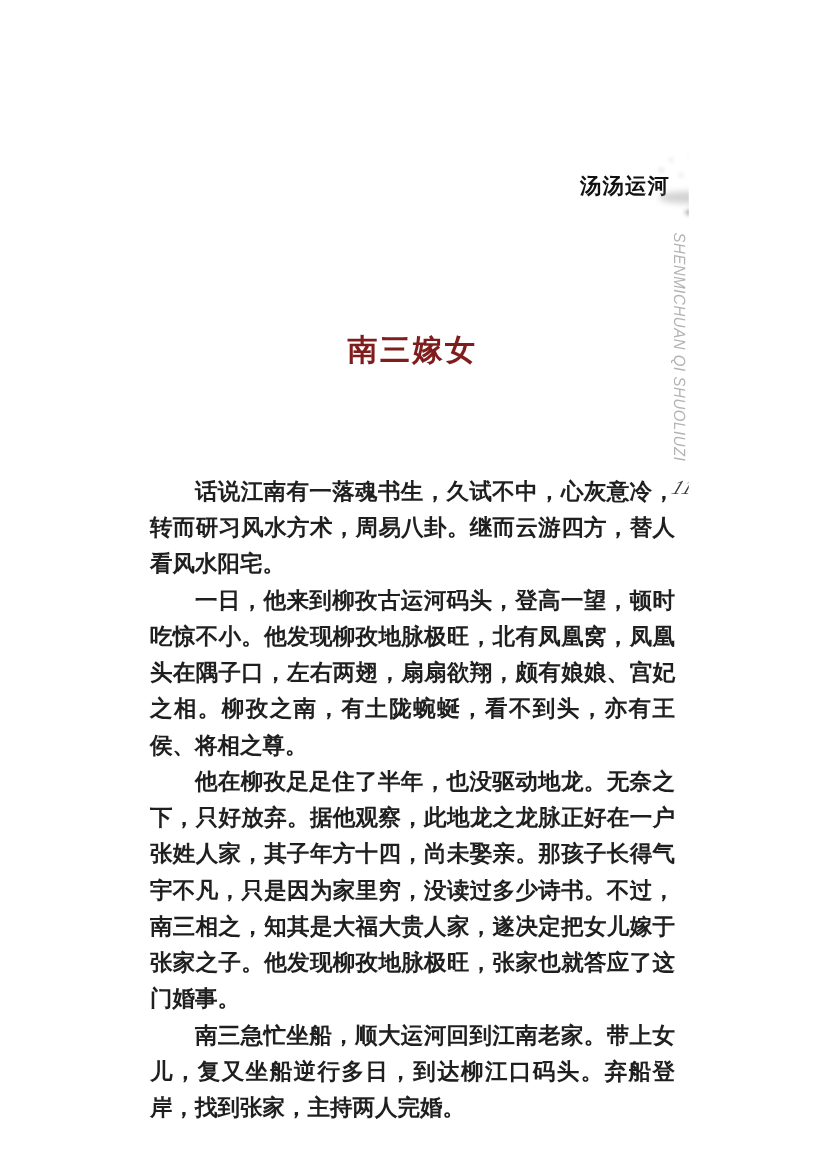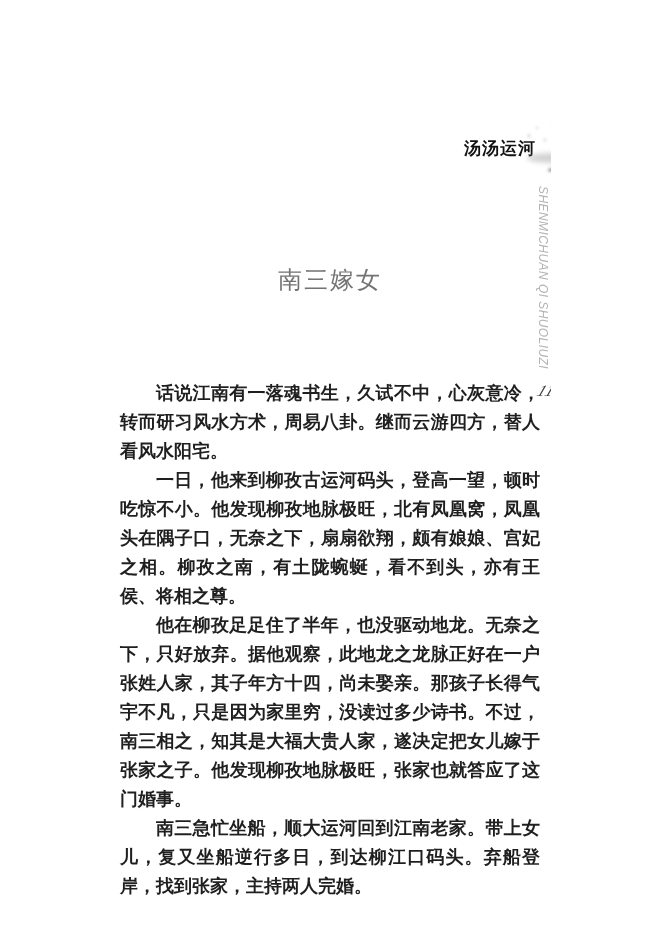--- a/index.html
+++ b/index.html
@@ -84,24 +84,24 @@
     letter-spacing: 1px;
   }
   
   .chapter-title {
     position: absolute;
     left: 120px;
     top: 264px;
     width: 420px;
     text-align: center;
     font-family: "Liberation Serif", serif;
-    font-weight: normal;
+    font-weight: bold;
     font-size: 24px;
     letter-spacing: 2px;
-    color: #737373;
+    color: #7f1d1d;
   }
   
   .body-text {
     position: absolute;
     left: 120px;
     top: 379px;
     width: 420px;
     font-family: "Liberation Serif", serif;
     font-size: 18px;
     line-height: 29px;
@@ -176,18 +176,18 @@
   <div class="pinyin-vertical">SHENMICHUAN QI SHUOLIUZI</div>
 
   <div class="section-vertical">第二辑　神秘传奇说柳孜</div>
 
   <div class="page-number">119</div>
 
   <h1 class="chapter-title">南三嫁女</h1>
 
   <div class="body-text">
       <p>话说江南有一落魂书生，久试不中，心灰意冷，转而研习风水方术，周易八卦。继而云游四方，替人看风水阳宅。</p>
-      <p>一日，他来到柳孜古运河码头，登高一望，顿时吃惊不小。他发现柳孜地脉极旺，北有凤凰窝，凤凰头在隅子口，无奈之下，扇扇欲翔，颇有娘娘、宫妃之相。柳孜之南，有土陇蜿蜒，看不到头，亦有王侯、将相之尊。</p>
+      <p>一日，他来到柳孜古运河码头，登高一望，顿时吃惊不小。他发现柳孜地脉极旺，北有凤凰窝，凤凰头在隅子口，左右两翅，扇扇欲翔，颇有娘娘、宫妃之相。柳孜之南，有土陇蜿蜒，看不到头，亦有王侯、将相之尊。</p>
       <p>他在柳孜足足住了半年，也没驱动地龙。无奈之下，只好放弃。据他观察，此地龙之龙脉正好在一户张姓人家，其子年方十四，尚未娶亲。那孩子长得气宇不凡，只是因为家里穷，没读过多少诗书。不过，南三相之，知其是大福大贵人家，遂决定把女儿嫁于张家之子。他发现柳孜地脉极旺，张家也就答应了这门婚事。</p>
       <p>南三急忙坐船，顺大运河回到江南老家。带上女儿，复又坐船逆行多日，到达柳江口码头。弃船登岸，找到张家，主持两人完婚。</p>
     </div>
 
 </div>
 
 </body></html>

